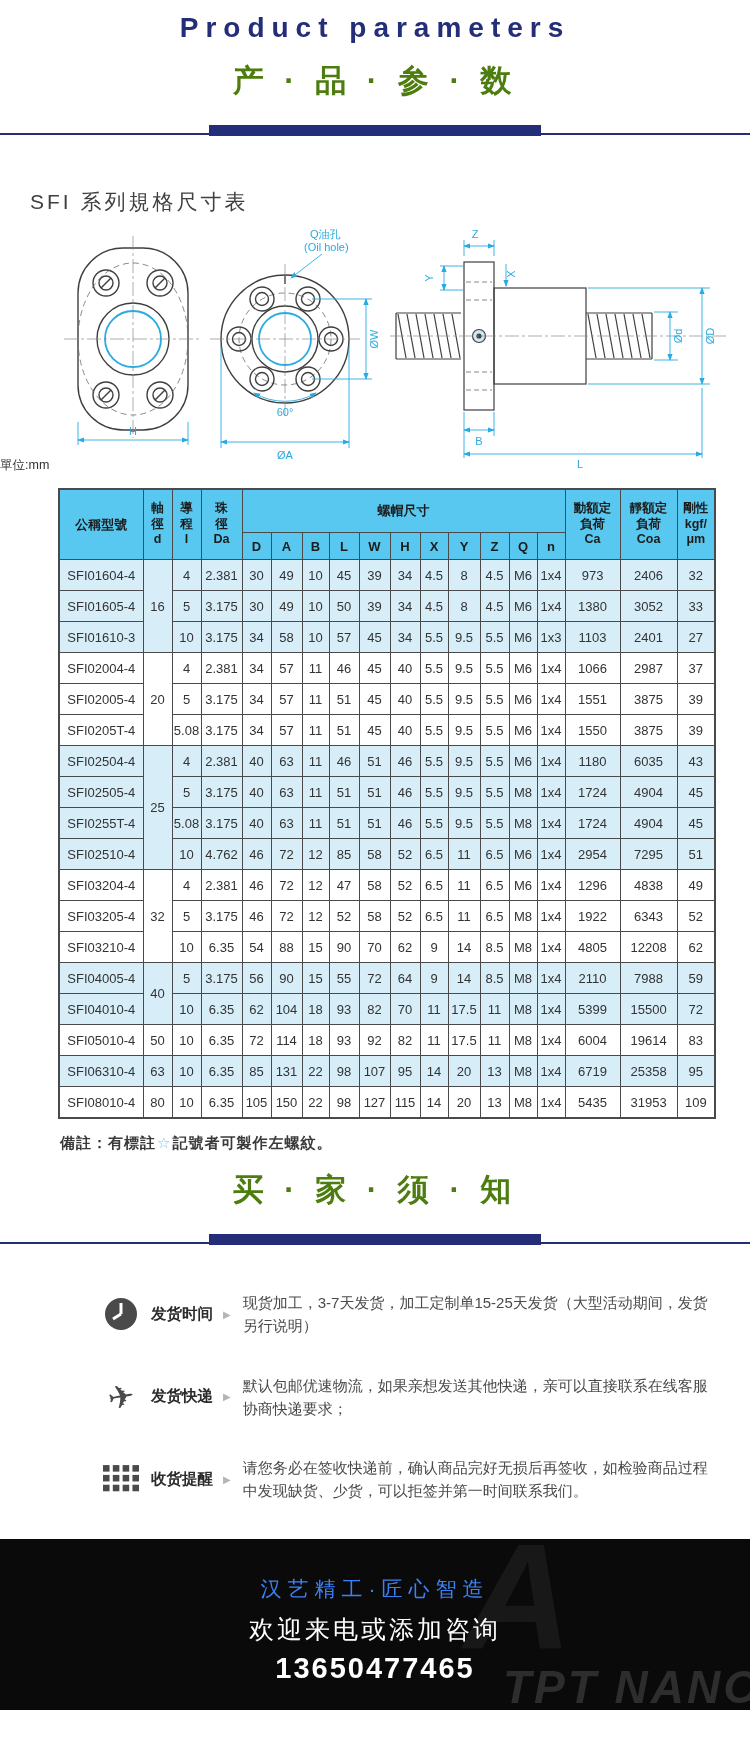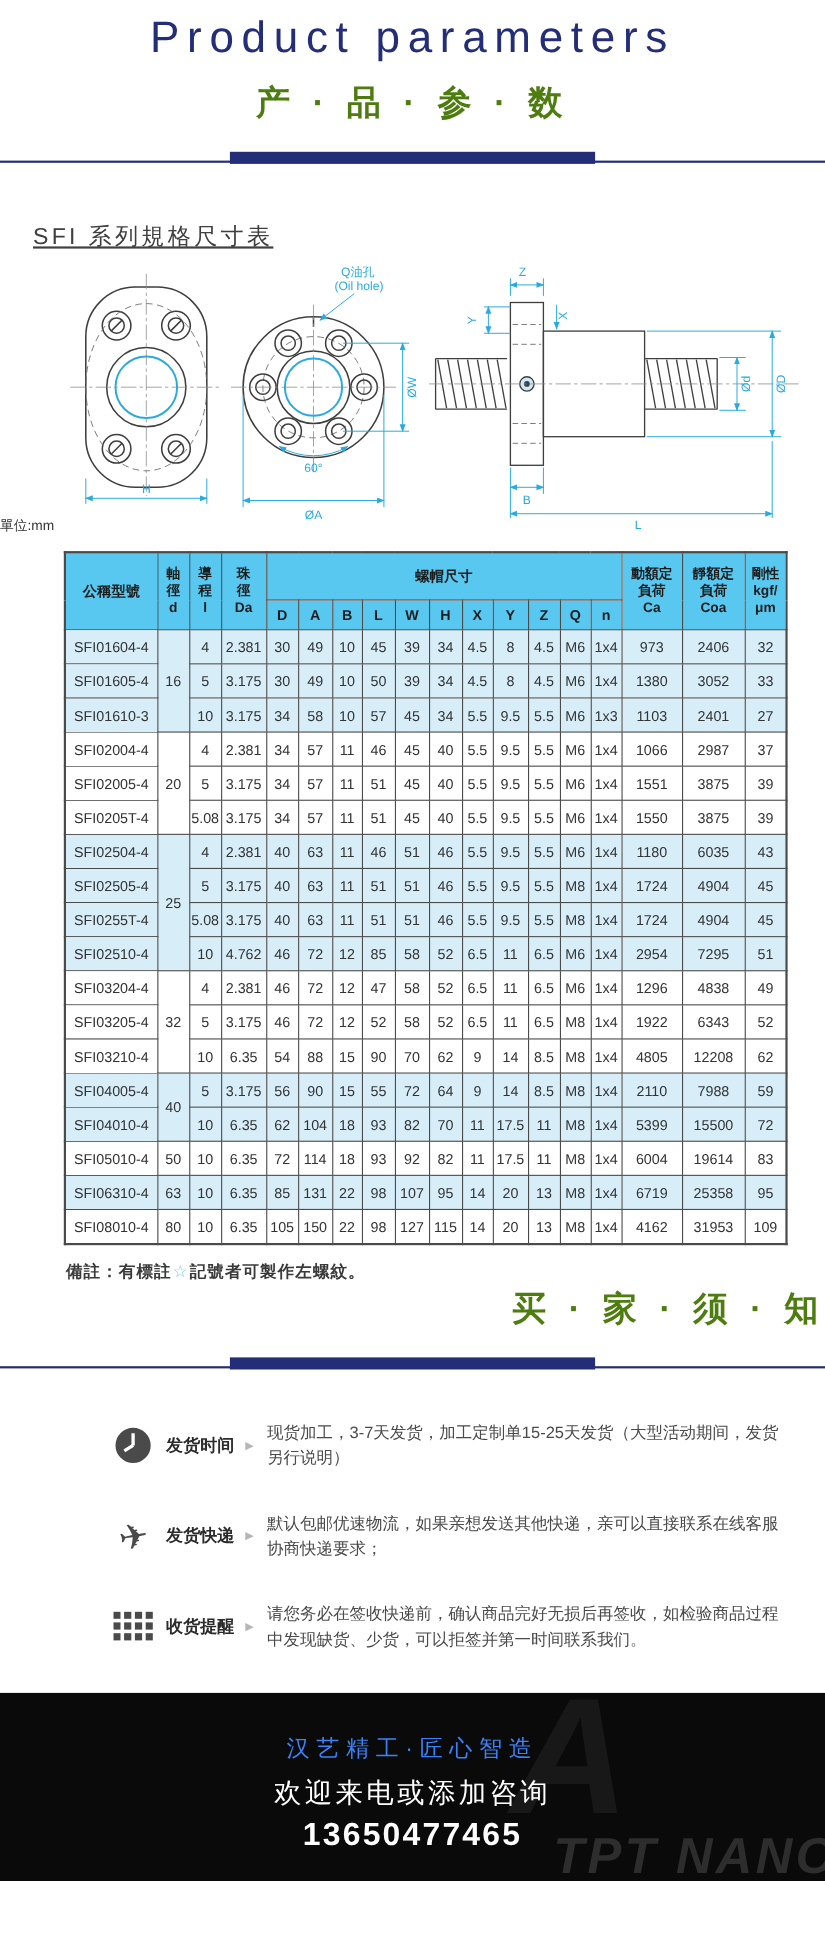--- a/index.html
+++ b/index.html
@@ -13,22 +13,22 @@
     overflow-x:hidden;
   }
   .page{width:750px;}
 
   
   header{padding-top:6px;}
   h1,h2{
     margin:0;
     text-align:center;
     color:#242e78;
-    font-size:40px;
-    font-weight:400;
+    font-size:28px;
+    font-weight:700;
     letter-spacing:7px;
   }
   h1{margin-top:6px;}
   .cn-title{
     margin-top:16px;
     text-align:center;
     color:#4d7c0f;
     font-size:31px;
     font-weight:bold;
     letter-spacing:6px;
@@ -36,21 +36,20 @@
   .divider{position:relative;height:12px;margin-top:22px;}
   .d-line{position:absolute;left:0;right:0;bottom:1px;height:2px;background:#242e78;}
   .d-bar{position:absolute;left:50%;transform:translateX(-50%);bottom:0;width:332px;height:11px;background:#242e78;}
 
   
   .section-title{
     margin:52px 0 0 30px;
     font-size:21px;
     letter-spacing:3px;
     color:#404040;
-    text-decoration:underline;
   }
 
   
   .drawing{display:block;margin:10px 0 0 60px;}
   .drawing text{font-size:11px;fill:#29abe2;font-family:"Liberation Sans","DejaVu Sans",sans-serif;}
 
   .unit{
     margin-top:-14px;
     padding-right:40px;
     font-size:12.5px;
@@ -91,21 +90,21 @@
     margin:15px 0 0 60px;
     font-size:15px;
     font-weight:bold;
     color:#3a3a3a;
     letter-spacing:1px;
   }
   .note-star{color:#6fcdf1;padding:0 1px;}
 
   
   .buyers h2{margin-top:26px;}
-  .buyers .cn-title{margin-top:3px;text-align:right;}
+  .buyers .cn-title{margin-top:16px;}
   .buyers .divider{margin-top:22px;}
 
   
   .info{margin-top:46px;padding-left:41px;}
   .info-row{
     display:flex;
     align-items:center;
     padding-left:62px;
     margin-bottom:36px;
   }
@@ -726,21 +725,21 @@
             <td>150</td>
             <td>22</td>
             <td>98</td>
             <td>127</td>
             <td>115</td>
             <td>14</td>
             <td>20</td>
             <td>13</td>
             <td>M8</td>
             <td>1x4</td>
-            <td>4162</td>
+            <td>5435</td>
             <td>31953</td>
             <td>109</td>
           </tr>
         </tbody>
       </table>
   </div>
 
   <div class="note">
     <span>備註：有標註</span><span class="note-star">☆</span><span>記號者可製作左螺紋。</span>
   </div>

